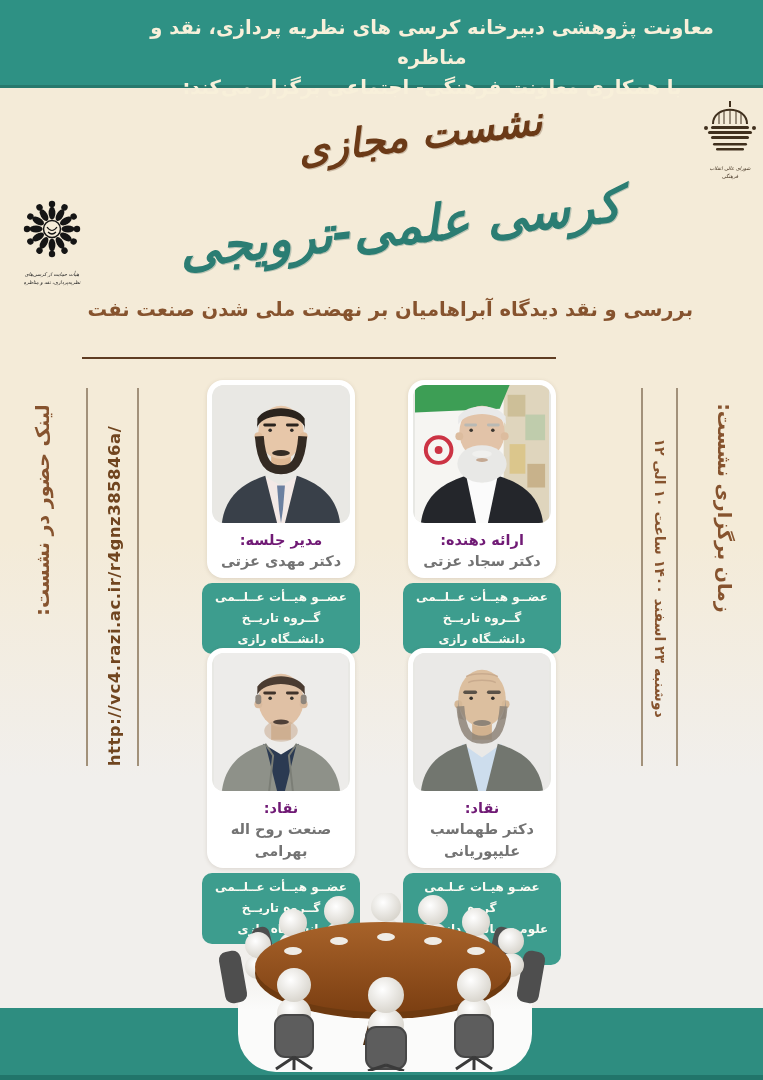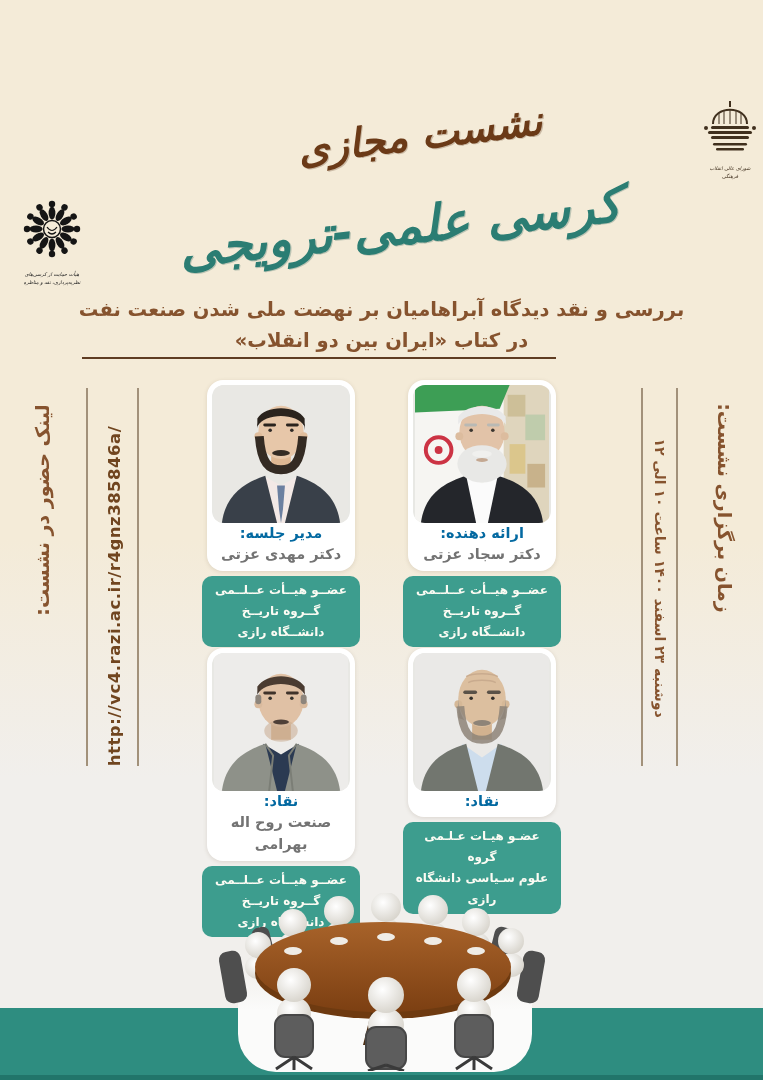--- a/index.html
+++ b/index.html
@@ -20,38 +20,38 @@
     position:absolute;top:112px;left:295px;width:250px;text-align:center;
     font-size:40px;font-weight:bold;font-style:italic;color:#6b3a17;
     transform:rotate(-7deg);direction:rtl;text-shadow:1px 1px 0 rgba(80,40,10,.25);
   }
   .title-main{
     position:absolute;top:198px;left:175px;width:450px;text-align:center;
     font-size:50px;font-weight:bold;font-style:italic;color:#2b7d73;
     transform:rotate(-6deg);direction:rtl;text-shadow:1px 1px 0 rgba(20,80,70,.25);
   }
   .subtitle{
-    position:absolute;top:294px;left:70px;right:70px;text-align:center;direction:rtl;
+    position:absolute;top:294px;left:70px;right:70px;text-align:right;direction:rtl;
     color:#86532e;font-weight:bold;font-size:19.5px;line-height:31px;
   }
   .divider{position:absolute;top:357px;left:82px;width:474px;height:2px;background:#5f3c22;}
   
   .logo{position:absolute;text-align:center;}
   .logo-razi{left:20px;top:100px;width:62px;}
   .logo-circle{left:15px;top:196px;width:74px;}
   .logo-council{left:701px;top:98px;width:58px;}
   .logo .cap{font-size:7px;color:#23355c;font-style:italic;direction:rtl;line-height:8px;}
   .logo-circle .cap{font-size:5px;color:#222;}
   .logo-council .cap{font-size:5px;color:#40301e;}
   
   .card{position:absolute;width:148px;}
   .photo-card{background:#fff;border-radius:16px;padding:5px 5px 6px 5px;box-shadow:0 1px 4px rgba(90,70,40,.15);}
   .photo{border-radius:12px;overflow:hidden;height:138px;background:#e8e8e4;}
   .photo svg{display:block;width:100%;height:100%;}
-  .role{text-align:center;color:#0369a1;font-size:14.5px;font-weight:bold;direction:rtl;line-height:20px;}
+  .role{margin-top:7px;text-align:center;color:#701a75;font-size:14.5px;font-weight:bold;direction:rtl;line-height:20px;}
   .name{text-align:center;color:#737373;font-size:14.5px;font-weight:bold;direction:rtl;line-height:22px;}
   .banner{
     margin:5px -5px 0 -5px;background:#3d9d8e;border-radius:10px;color:#fbfbf3;
     text-align:center;font-size:12px;font-weight:bold;line-height:21px;padding:4px 12px;direction:rtl;
   }
   .card1{left:207px;top:380px;} .card2{left:408px;top:380px;}
   .card3{left:207px;top:648px;} .card4{left:408px;top:648px;}
   
   .v-rule{position:absolute;width:2px;height:378px;top:388px;background:#a2917a;}
   .rule-l1{left:86px;} .rule-l2{left:137px;}
@@ -71,20 +71,24 @@
     background:linear-gradient(180deg,#f1efec 0%,#fbfbfa 40%);border-radius:0 0 38px 38px;}
   .bottom-edge{position:absolute;left:0;right:0;bottom:0;height:5px;background:#21756a;}
   .figures{position:absolute;left:196px;top:893px;width:372px;height:178px;}
   .figures svg{display:block;width:100%;height:100%;}
 </style>
 </head>
 <body>
 
 <div class="poster">
 
+  <div class="top-banner">
+    <div>معاونت پژوهشی دبیرخانه کرسی های نظریه پردازی، نقد و مناظره</div>
+    <div>با همکاری معاونت فرهنگی- اجتماعی برگزار می‌کند:</div>
+  </div>
 
 
   <div class="logo logo-circle">
     <svg width="74" height="70" viewBox="0 0 74 70">
       <g fill="#151515">
         <g transform="rotate(0 37 33)">
             <circle cx="37" cy="8" r="3.2"></circle>
             <ellipse cx="37" cy="17" rx="3.4" ry="6.5"></ellipse>
           </g>
         <g transform="rotate(30 37 33)">
@@ -162,21 +166,20 @@
       </g>
     </svg>
     <div class="cap">شورای عالی انقلاب فرهنگی</div>
   </div>
 
   <div class="title-kicker">نشست مجازی</div>
   <div class="title-main">کرسی علمی-ترویجی</div>
 
   <div class="subtitle">
     <div>بررسی و نقد دیدگاه آبراهامیان بر نهضت ملی شدن صنعت نفت</div>
-    <div>در کتاب «ایران بین دو انقلاب»</div>
   </div>
   <div class="divider"></div>
 
   <div class="card card1">
     <div class="photo-card">
       <div class="photo">
         <svg viewBox="0 0 136 140">
           <rect width="136" height="140" fill="#e9e8e4"></rect>
           <polygon points="50,92 68,102 86,92 86,140 50,140" fill="#f3e9e6"></polygon>
           <polygon points="64,102 72,102 70,126 68,140 66,126" fill="#6c80a0"></polygon>
@@ -297,20 +300,21 @@
           <path d="M46,54 C48,82 56,88 68,88 C80,88 88,82 90,54" fill="none" stroke="#8e8478" stroke-width="8" opacity=".85"></path>
           <ellipse cx="68" cy="71" rx="9" ry="3" fill="#8e8478"></ellipse>
           <path d="M52,24 C58,20 78,20 84,24 M54,30 C60,27 76,27 82,30" stroke="#c9ab8e" stroke-width="1.5" fill="none"></path>
           <rect x="49" y="38" width="14" height="3.5" rx="1.7" fill="#5a5248"></rect>
           <rect x="73" y="38" width="14" height="3.5" rx="1.7" fill="#5a5248"></rect>
           <circle cx="57" cy="46" r="1.8" fill="#322e29"></circle>
             <circle cx="79" cy="46" r="1.8" fill="#322e29"></circle>
         </svg>
       </div>
       <div class="role">نقاد:</div>
+      <div class="name">دکتر طهماسب علیپوریانی</div>
     </div>
     <div class="banner">
       <div>عضـو هیـات عـلـمی گروه</div>
       <div>علوم سـیاسی دانشگاه رازی</div>
     </div>
   </div>
 
   <div class="v-text v-label-left">لینک حضور در نشست:</div>
   <div class="v-rule rule-l1"></div>
   <a href="#" class="v-text v-url">http://vc4.razi.ac.ir/r4gnz385846a/</a>

